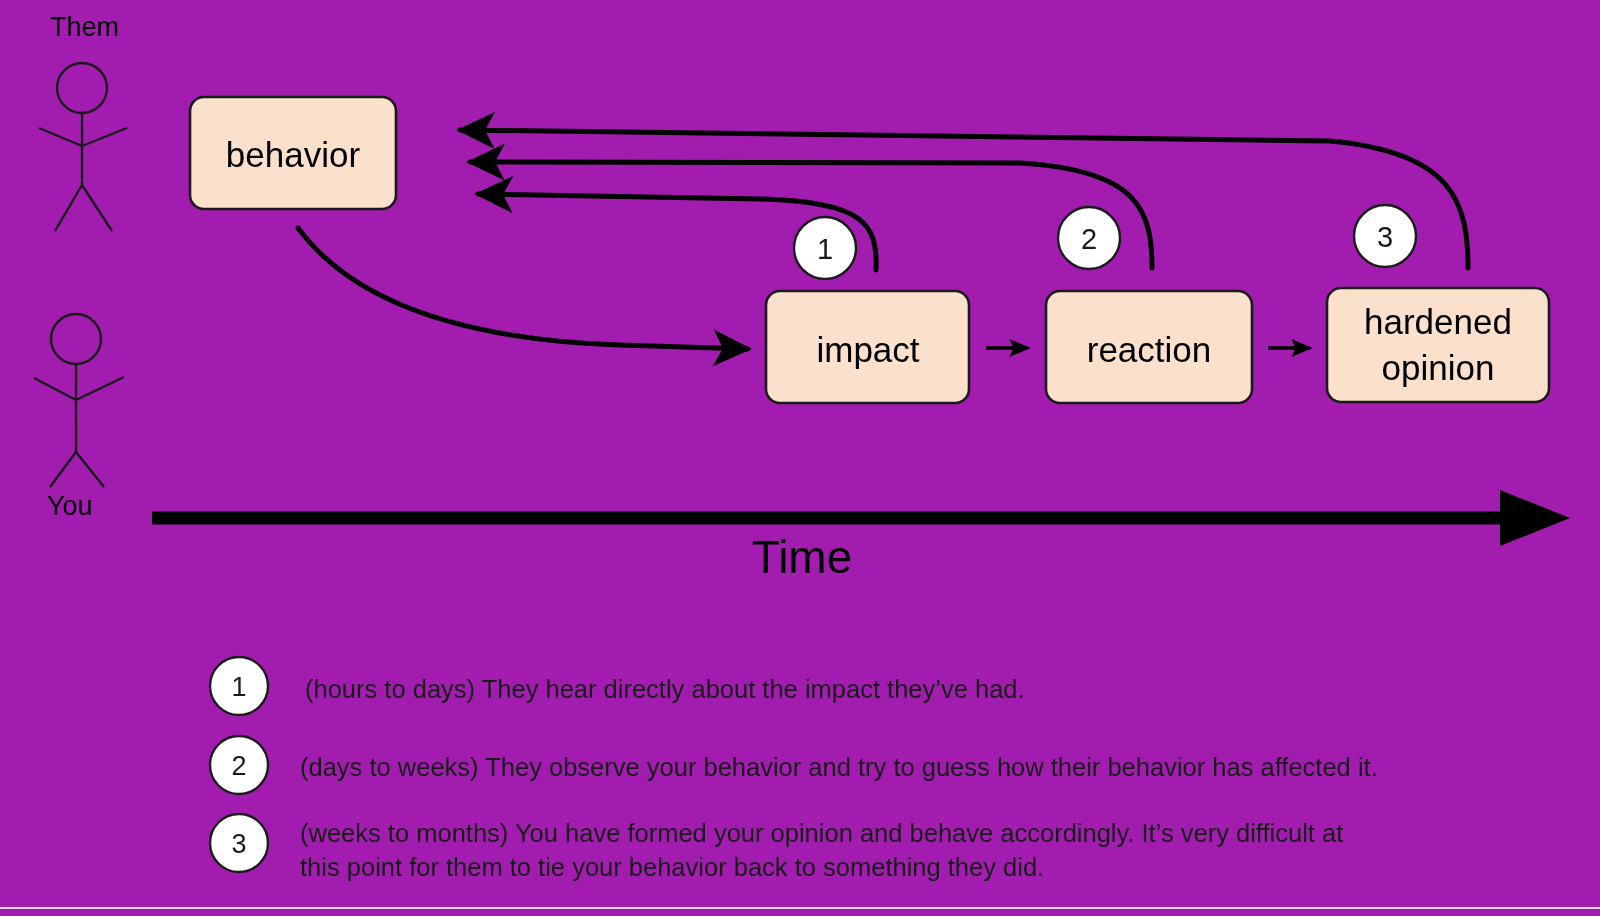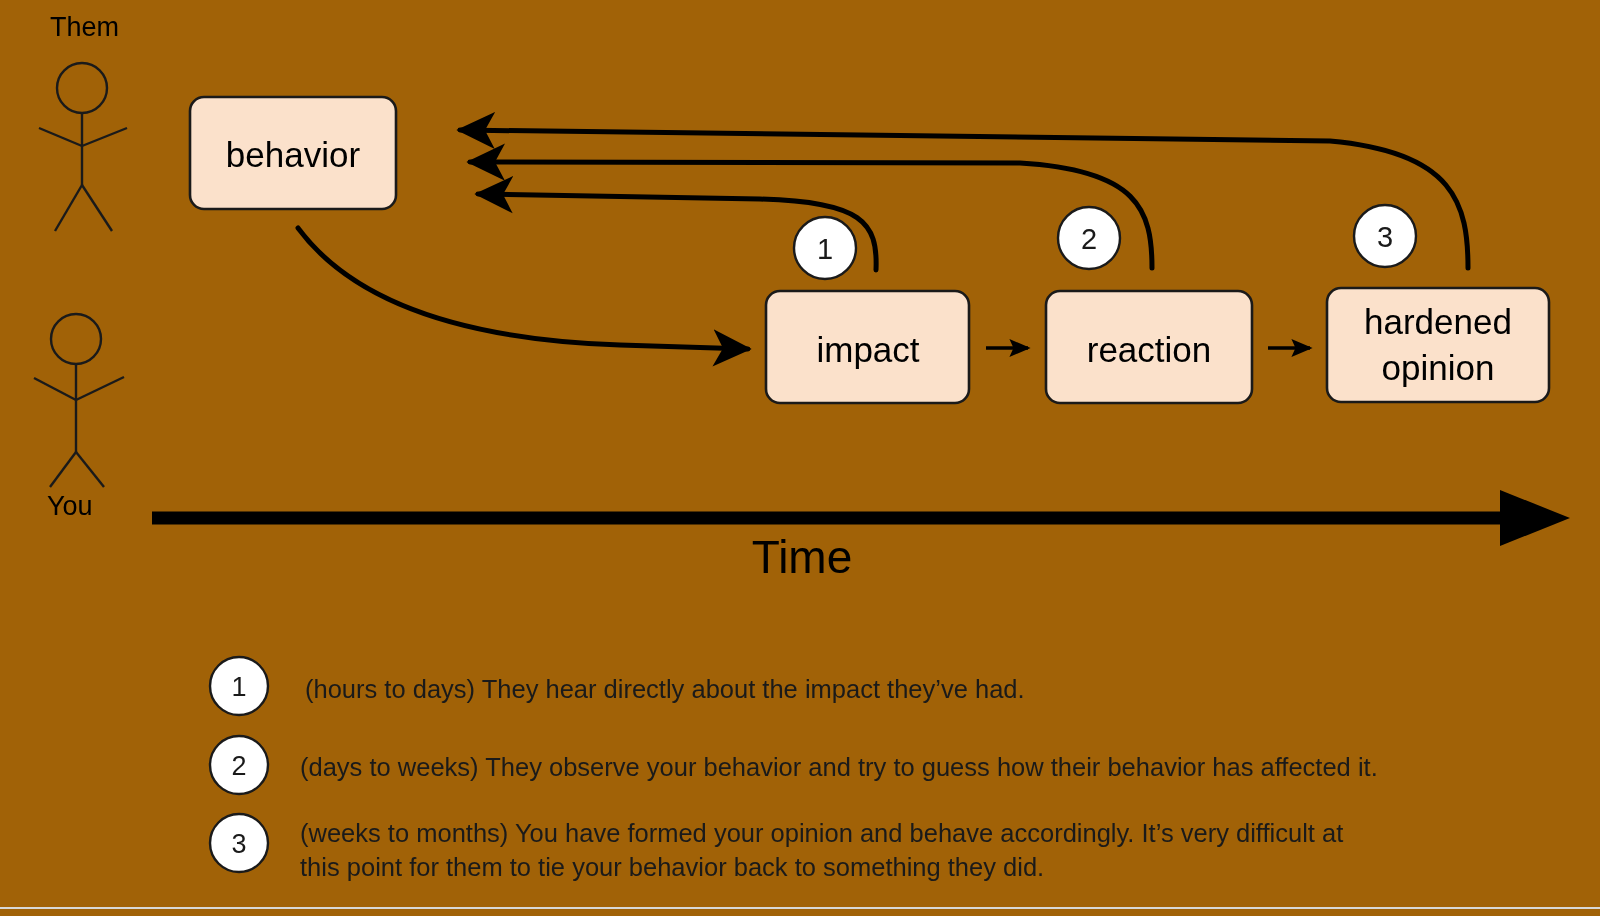--- a/index.html
+++ b/index.html
@@ -8,21 +8,21 @@
     background: #ffffff;
   }
   body {
     font-family: "Liberation Sans", sans-serif;
     color: #000000;
   }
   #canvas {
     position: relative;
     width: 1600px;
     height: 916px;
-    background: #a16207;
+    background: #a21caf;
     overflow: hidden;
   }
   #diagram-svg {
     position: absolute;
     left: 0;
     top: 0;
     width: 1600px;
     height: 916px;
   }
   .box-label {

